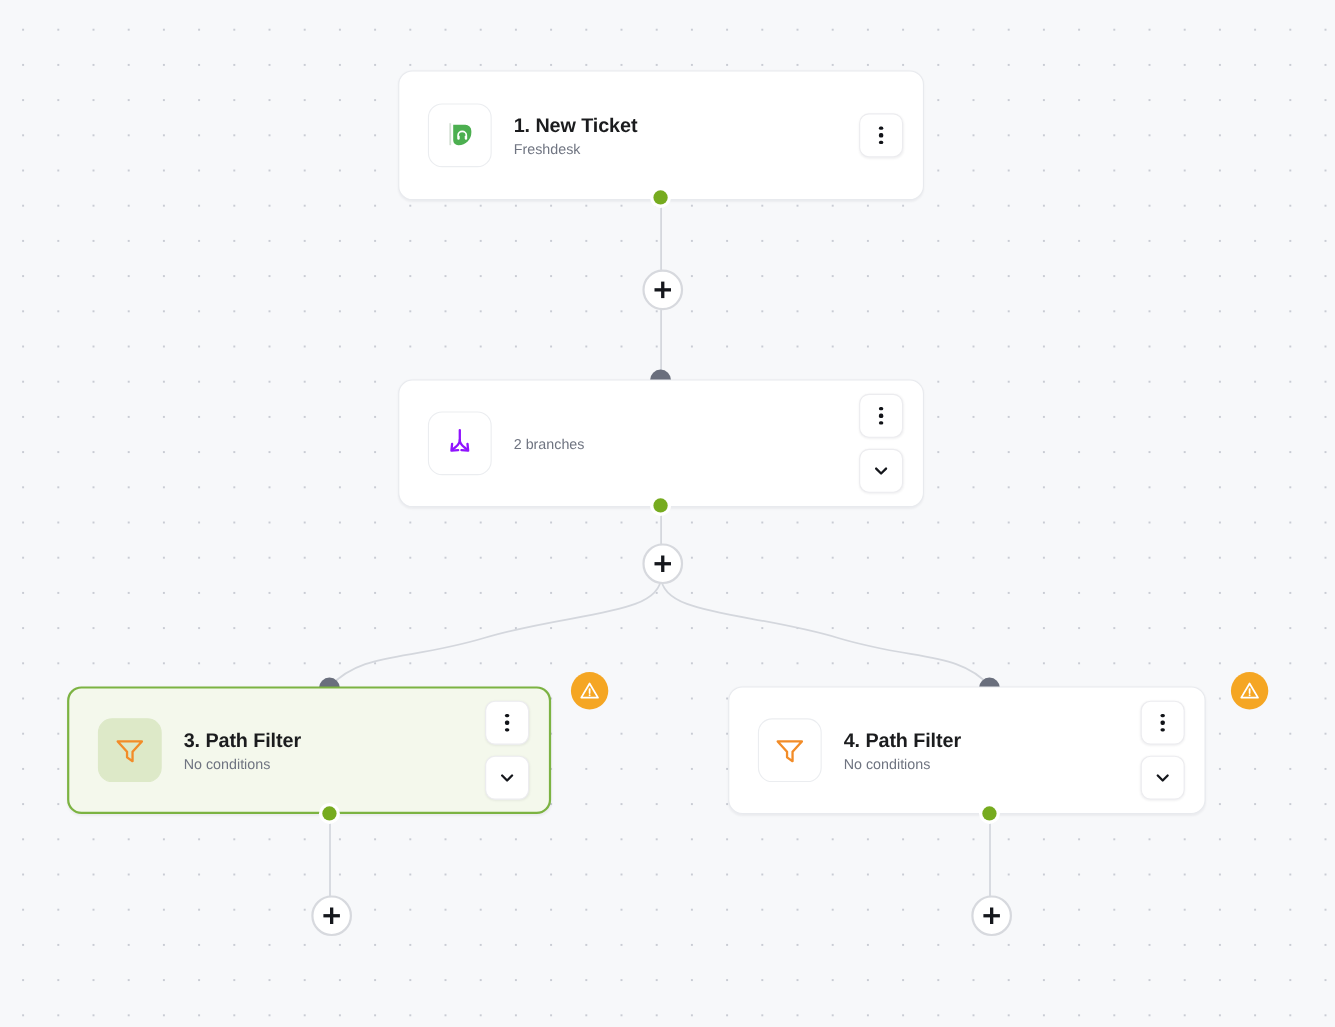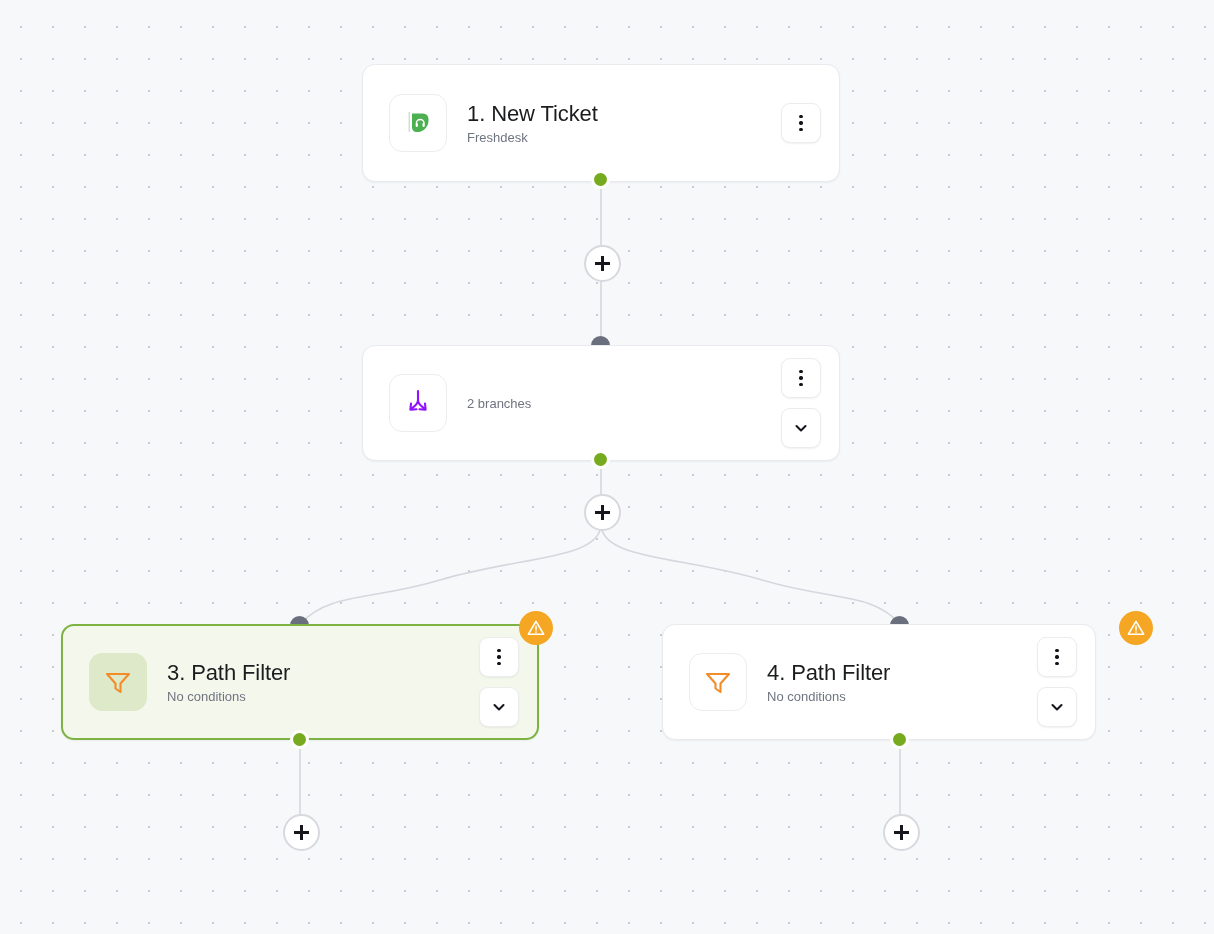--- a/index.html
+++ b/index.html
@@ -69,22 +69,22 @@
 
   .node-text {
     flex: 1 1 auto;
     min-width: 0;
     margin-left: 20px;
     display: flex;
     flex-direction: column;
     gap: 3px;
   }
   .node-title {
-    font-size: 22px;
-    font-weight: normal;
+    font-size: 18px;
+    font-weight: bold;
     color: #1b1c1e;
     letter-spacing: -0.1px;
     white-space: nowrap;
   }
   .node-subtitle {
     font-size: 13px;
     color: #6f7481;
     white-space: nowrap;
   }
 
@@ -251,21 +251,21 @@
           <polyline points="3.5,6 8,10.5 12.5,6"></polyline>
         </svg>
       </div>
     </div>
   </div>
   <div class="port-out" style="left:594px; top:453px;"></div>
 
   <div class="plus-btn" style="left:584px; top:494px;"></div>
 
   <div class="port-in" style="left:290px; top:616px;"></div>
-  <div class="node selected" style="left:61px; top:624px; width:478px; height:116px;">
+  <div class="node selected" style="left:61px; top:624px; width:440px; height:116px;">
     <div class="node-icon-tile">
       <svg width="30" height="30" viewBox="0 0 30 30" fill="none" stroke="#f28c28" stroke-width="2.1" stroke-linecap="round" stroke-linejoin="round">
         <path d="M4 7 H26 L17.5 16.5 V25 L12.5 21.5 V16.5 Z"></path>
       </svg>
     </div>
     <div class="node-text">
       <div class="node-title">3. Path Filter</div>
       <div class="node-subtitle">No conditions</div>
     </div>
     <div class="node-actions">

